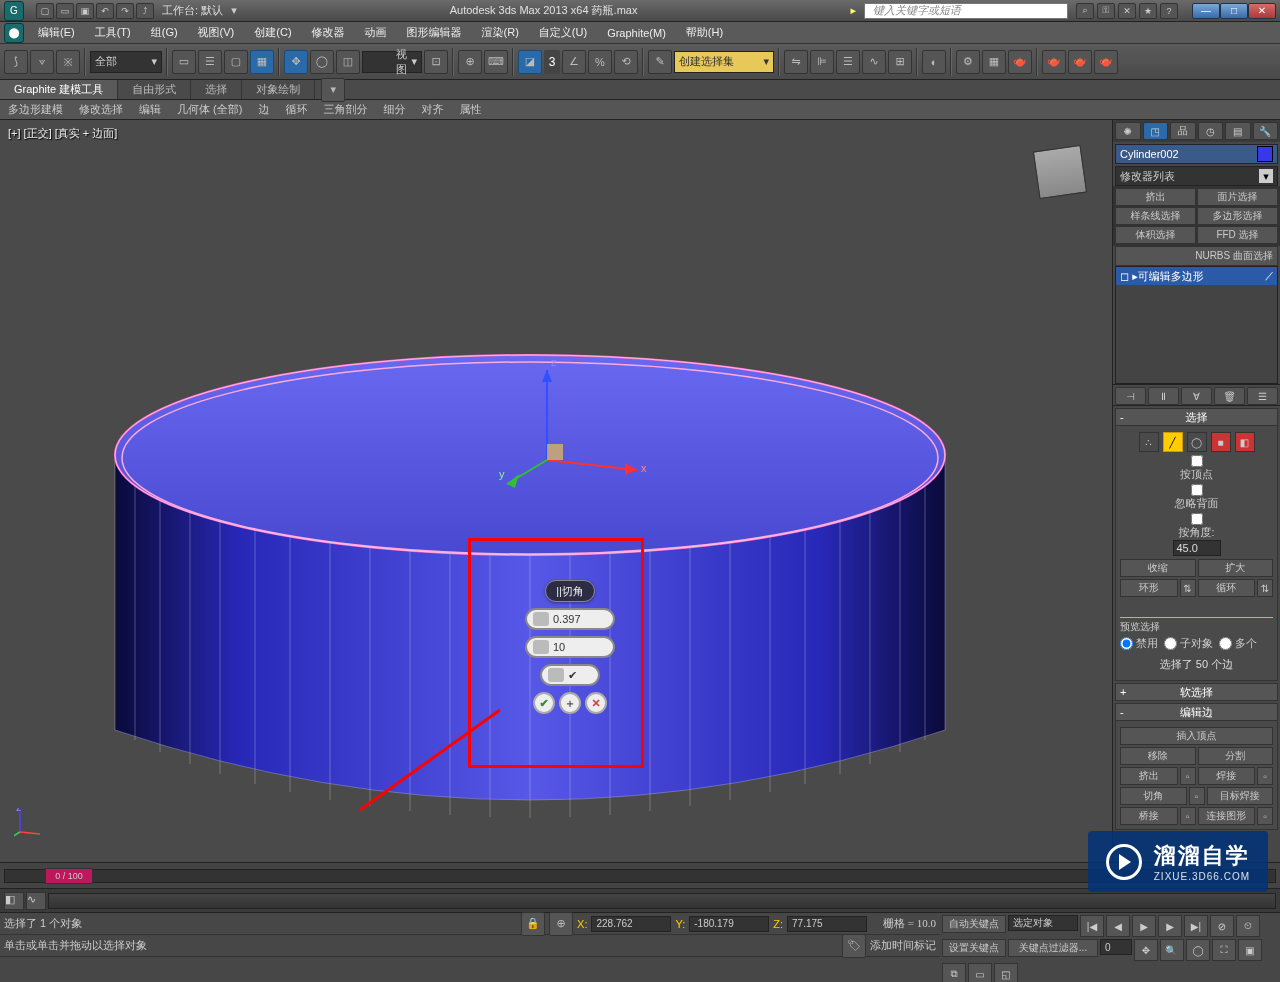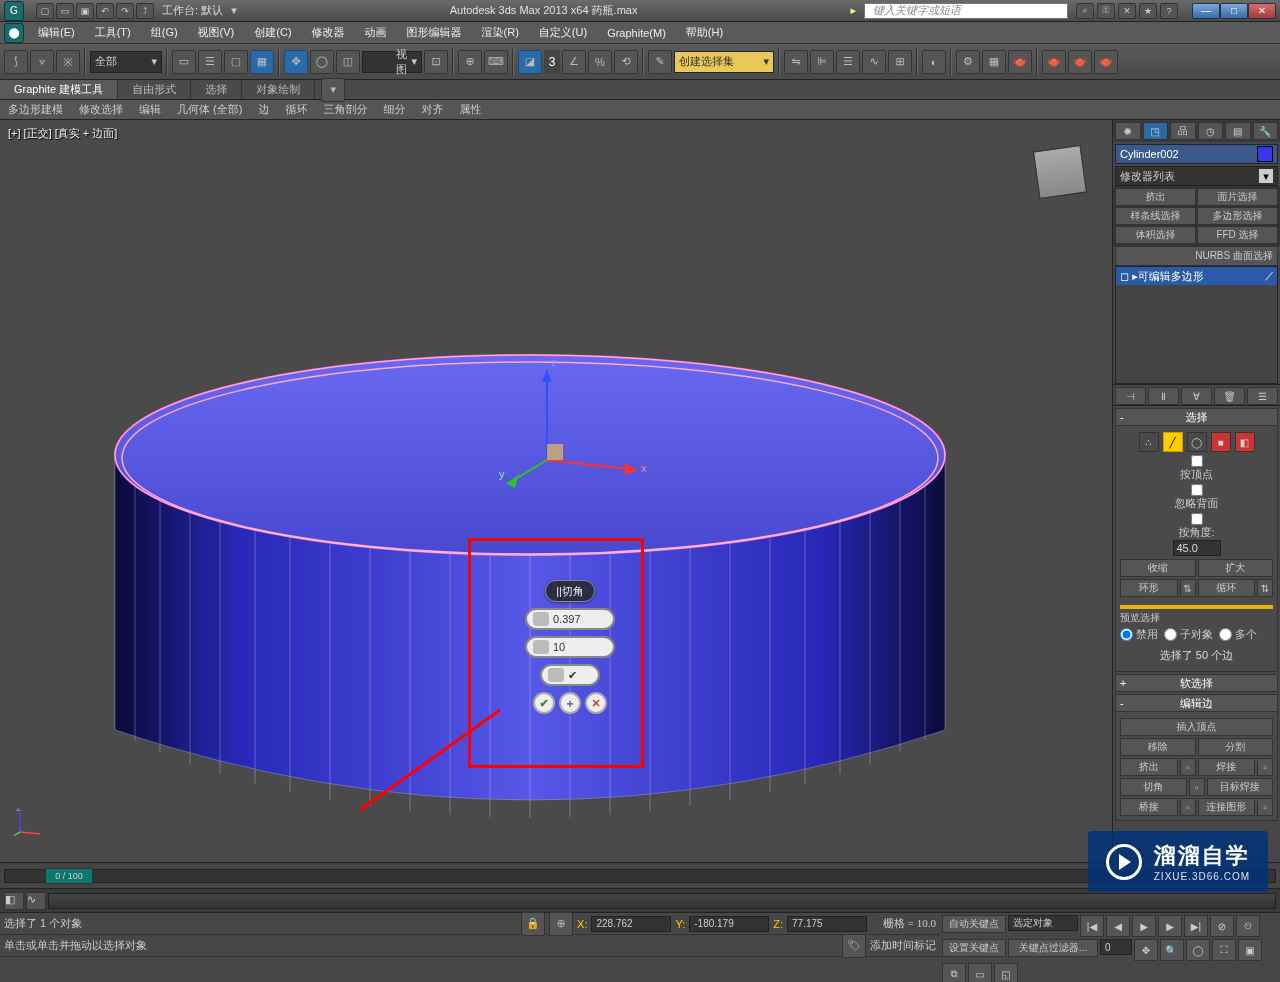--- a/index.html
+++ b/index.html
@@ -55,21 +55,21 @@
 .chkrow input { width:12px; height:12px;}
 .spinner { height:16px; background:#333; border:1px solid #222; color:#ddd; padding:0 3px; display:flex; align-items:center; width:48px;}
 .btnrow2 { display:flex; gap:2px; margin-top:2px;}
 .btnrow2 .b { flex:1; height:18px; background:#555; border:1px solid #333; display:flex; align-items:center; justify-content:center; font-size:10px;}
 .btnrow2 .sq { width:16px; flex:0 0 16px;}
 .radio-row { display:flex; gap:6px; padding:2px 0;}
 .radio-row label { display:flex; gap:3px; align-items:center; font-size:10px;}
 .selcount { text-align:center; padding:4px 0; color:#ddd;}
 .timebar { height:26px; background:#444; border-top:1px solid #222; display:flex; align-items:center; padding:0 4px; gap:6px;}
 .timebar .slider { flex:1; height:14px; background:#333; border:1px solid #222; position:relative;}
-.timebar .thumb { position:absolute; left:40px; top:-2px; width:48px; height:16px; background:#0f766e; border:1px solid #333; font-size:9px; text-align:center; line-height:14px;}
+.timebar .thumb { position:absolute; left:40px; top:-2px; width:48px; height:16px; background:#be185d; border:1px solid #333; font-size:9px; text-align:center; line-height:14px;}
 .trackbar { height:24px; background:#3a3a3a; border-top:1px solid #222; display:flex; align-items:center; padding:0 4px;}
 .trackbar .tb-sq { width:20px; height:18px; background:#555; border:1px solid #333; margin-right:2px;}
 .trackbar .ruler { flex:1; height:16px; background:linear-gradient(#444,#333); border:1px solid #222;}
 .statusbar { height:70px; background:#474747; border-top:1px solid #222; display:flex; }
 .status-left { width:100px; background:#444; display:flex; flex-direction:column;}
 .status-left .row1 { height:20px; background:#333; border:1px solid #555; margin:2px; font-size:9px; display:flex; align-items:center; padding:0 2px;}
 .status-mid { flex:1; display:flex; flex-direction:column; }
 .status-mid .r { height:22px; display:flex; align-items:center; gap:4px; padding:0 4px; border-bottom:1px solid #333;}
 .coord { height:16px; background:#333; border:1px solid #222; padding:0 4px; display:flex; align-items:center; color:#ccc; font-size:10px; width:80px;}
 .status-right { width:340px; display:flex; flex-wrap:wrap; gap:2px; padding:2px; align-content:flex-start;}
@@ -406,21 +406,21 @@
       <div class="btnrow2">
         <div class="b">收缩</div>
         <div class="b">扩大</div>
       </div>
       <div class="btnrow2">
         <div class="b">环形</div>
         <div class="b sq">⇅</div>
         <div class="b">循环</div>
         <div class="b sq">⇅</div>
       </div>
-      <div style="border-top:4px solid #eab308;margin-top:8px;padding-top:2px;font-size:10px;">预览选择</div>
+      <div style="border-top:1px solid #eab308;margin-top:20px;padding-top:2px;font-size:10px;">预览选择</div>
       <div class="radio-row">
         <label>
             <input type="radio" checked="" style="">
             <span>禁用</span>
           </label>
         <label>
             <input type="radio" style="">
             <span>子对象</span>
           </label>
         <label>

